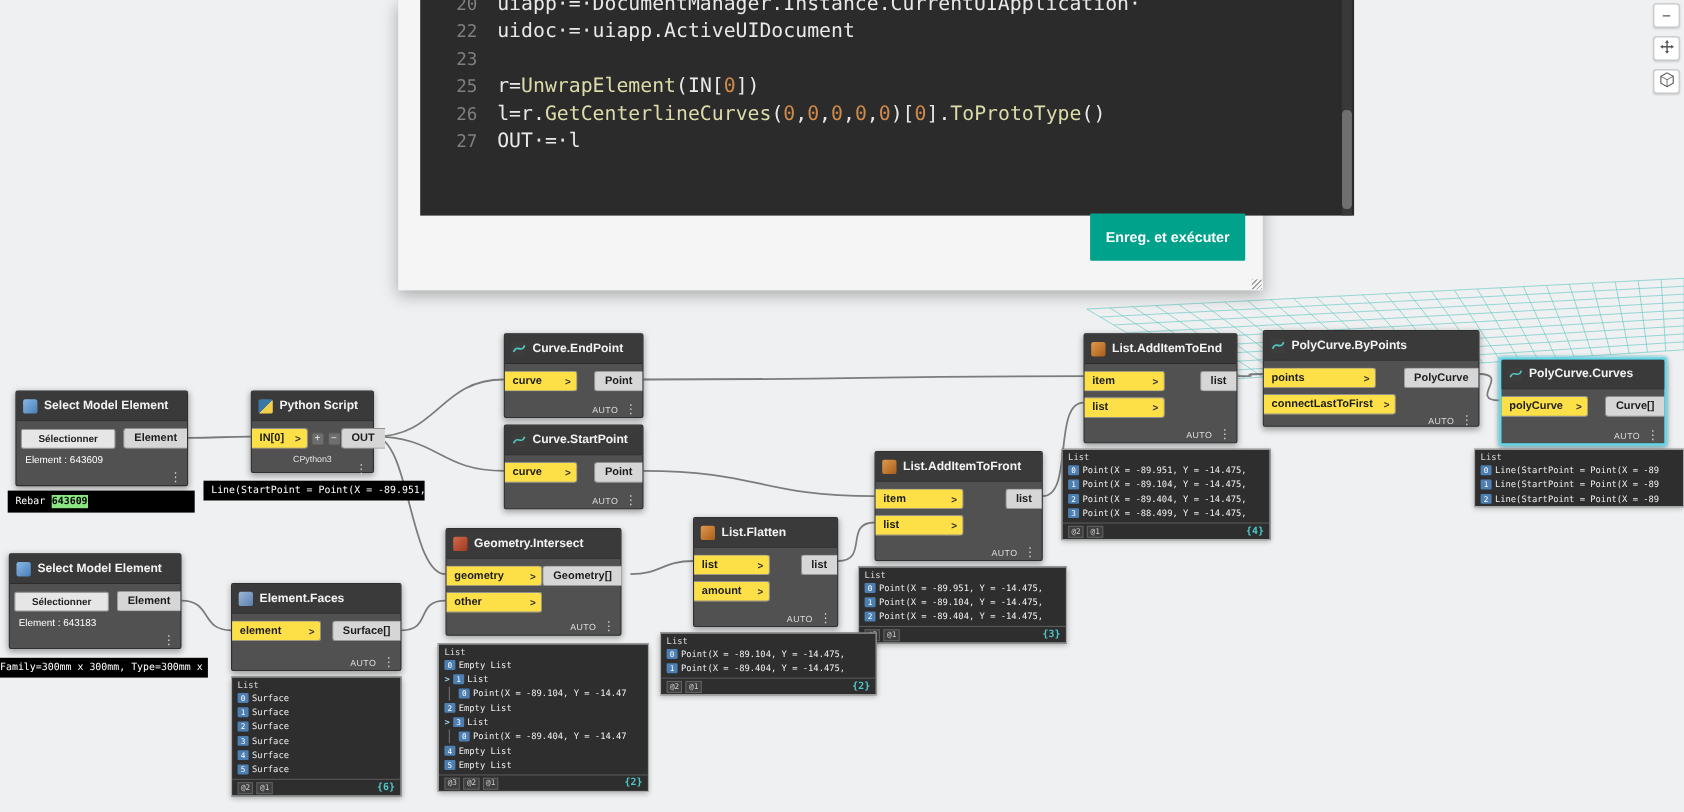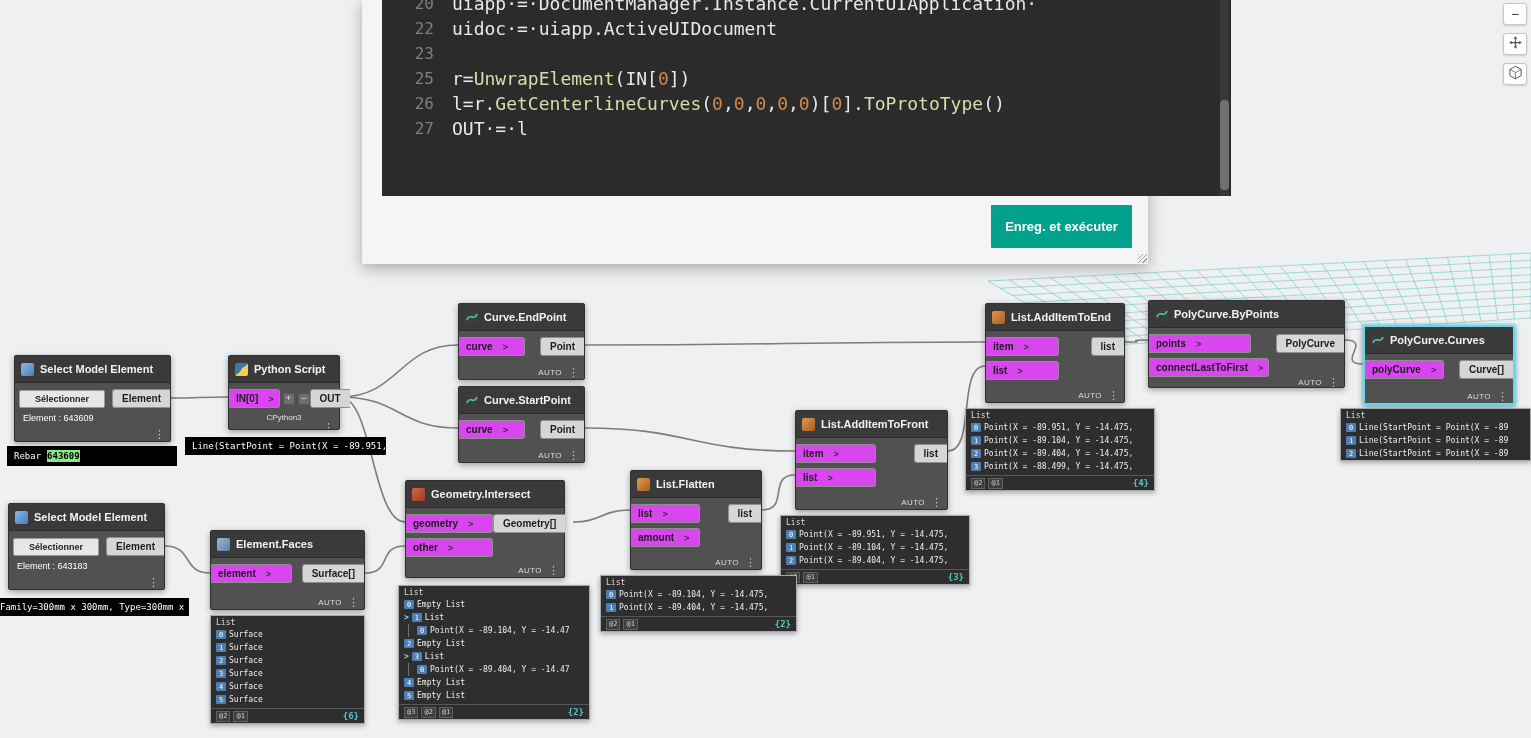--- a/index.html
+++ b/index.html
@@ -16,21 +16,21 @@
   .node-icon{width:13px;height:13px;flex:none;border-radius:2px;display:flex;align-items:center;justify-content:center;overflow:hidden;}
   .icon-select{background:linear-gradient(135deg,#88b7e8,#4a7fb5);}
   .icon-python{background:linear-gradient(135deg,#3b78a8 50%,#f3cf4a 50%);}
   .icon-geometry{background:linear-gradient(135deg,#d4674a,#9c3a22);}
   .icon-element{background:linear-gradient(135deg,#9db8d8,#5a7fae);}
   .icon-list{background:linear-gradient(135deg,#e0984a,#a85f1e);}
   .icon-curve,.icon-polycurve{background:#3d3d3d;}
   .node-body{flex:1;display:flex;flex-direction:column;gap:5px;padding-top:6px;}
   .port-row{display:flex;justify-content:space-between;align-items:center;height:19px;flex:none;}
   .row-left{display:flex;align-items:center;gap:3px;}
-  .port-in{background:#d946ef;border:1px solid #8f8f8f;border-left:none;border-radius:0 3px 3px 0;height:19px;display:flex;align-items:center;justify-content:flex-start;gap:10px;padding:0 5px 0 7px;font-size:10px;font-weight:bold;color:#1c1c1c;box-sizing:border-box;white-space:nowrap;}
+  .port-in{background:#fde047;border:1px solid #8f8f8f;border-left:none;border-radius:0 3px 3px 0;height:19px;display:flex;align-items:center;justify-content:space-between;gap:10px;padding:0 5px 0 7px;font-size:10px;font-weight:bold;color:#1c1c1c;box-sizing:border-box;white-space:nowrap;}
   .chev{font-size:9px;color:#333;font-weight:bold;}
   .port-out{background:#d6d6d6;border:1px solid #8f8f8f;border-right:none;border-radius:3px 0 0 3px;height:19px;display:flex;align-items:center;padding:0 9px;font-size:10px;font-weight:bold;color:#1c1c1c;box-sizing:border-box;white-space:nowrap;}
   .sme-btn{margin-left:4px;background:#e6e6e6;border:1px solid #9a9a9a;border-radius:2px;font-size:9px;font-weight:bold;color:#222;height:18px;padding:0 15px;font-family:"Liberation Sans",sans-serif;}
   .pm{width:12px;height:12px;background:#6e6e6e;border:1px solid #555;color:#eee;font-size:9px;line-height:1;padding:0;border-radius:2px;}
   .node-info{color:#fff;font-size:9px;font-weight:normal;padding-left:8px;white-space:nowrap;}
   .node-info.center{text-align:center;padding:0;font-weight:normal;font-size:8px;color:#e3e3e3;}
   .node-footer{margin-top:auto;display:flex;justify-content:flex-end;align-items:center;gap:6px;padding:0 5px 2px 0;}
   .auto-label{font-size:8px;color:#dcdcdc;letter-spacing:.4px;}
   .kebab{color:#d6d6d6;font-size:11px;line-height:10px;}
 
@@ -56,21 +56,21 @@
   .code-area{position:absolute;left:20px;top:0;width:849px;height:196px;background:#2b2b2b;overflow:hidden;}
   .code-lines{margin-top:-9px;}
   .cl{display:flex;height:25px;align-items:center;font-family:"DejaVu Sans Mono",monospace;}
   .ln{width:52px;text-align:right;padding-right:18px;color:#7f7f7f;font-size:16px;flex:none;}
   .ct{font-size:18px;color:#e8e8e8;white-space:pre;}
   .seg-plain{color:#e8e8e8;}
   .seg-fn{color:#dcdcaa;}
   .seg-num{color:#cf8a4b;}
   .ed-scroll{position:absolute;right:2px;top:0;width:9px;height:196px;background:#383838;}
   .ed-thumb{position:absolute;left:0;top:100px;width:9px;height:90px;background:#6f6f6f;border-radius:4px;}
-  .run-btn{position:absolute;right:16px;top:205px;width:141px;height:43px;background:#00a28b;color:#fff;border:none;font-size:13px;font-weight:bold;font-family:"Liberation Sans",sans-serif;border-radius:1px;cursor:pointer;}
+  .run-btn{position:absolute;right:16px;top:194px;width:141px;height:43px;background:#00a28b;color:#fff;border:none;font-size:13px;font-weight:bold;font-family:"Liberation Sans",sans-serif;border-radius:1px;cursor:pointer;}
   .grip{position:absolute;right:1px;bottom:1px;width:9px;height:9px;background:repeating-linear-gradient(135deg,#9e9e9e 0 1px,transparent 1px 3px);}
 
   
   .view-controls{position:absolute;top:3px;right:4px;z-index:11;display:flex;flex-direction:column;gap:8px;}
   .vc-btn{width:24px;height:22px;background:#fff;border:1px solid #c6c6c6;border-radius:3px;display:flex;align-items:center;justify-content:center;color:#444;font-size:14px;box-shadow:0 1px 2px rgba(0,0,0,.15);padding:0;}
 </style>
 </head>
 <body>
 
 <svg id="mesh" width="1531" height="738">

